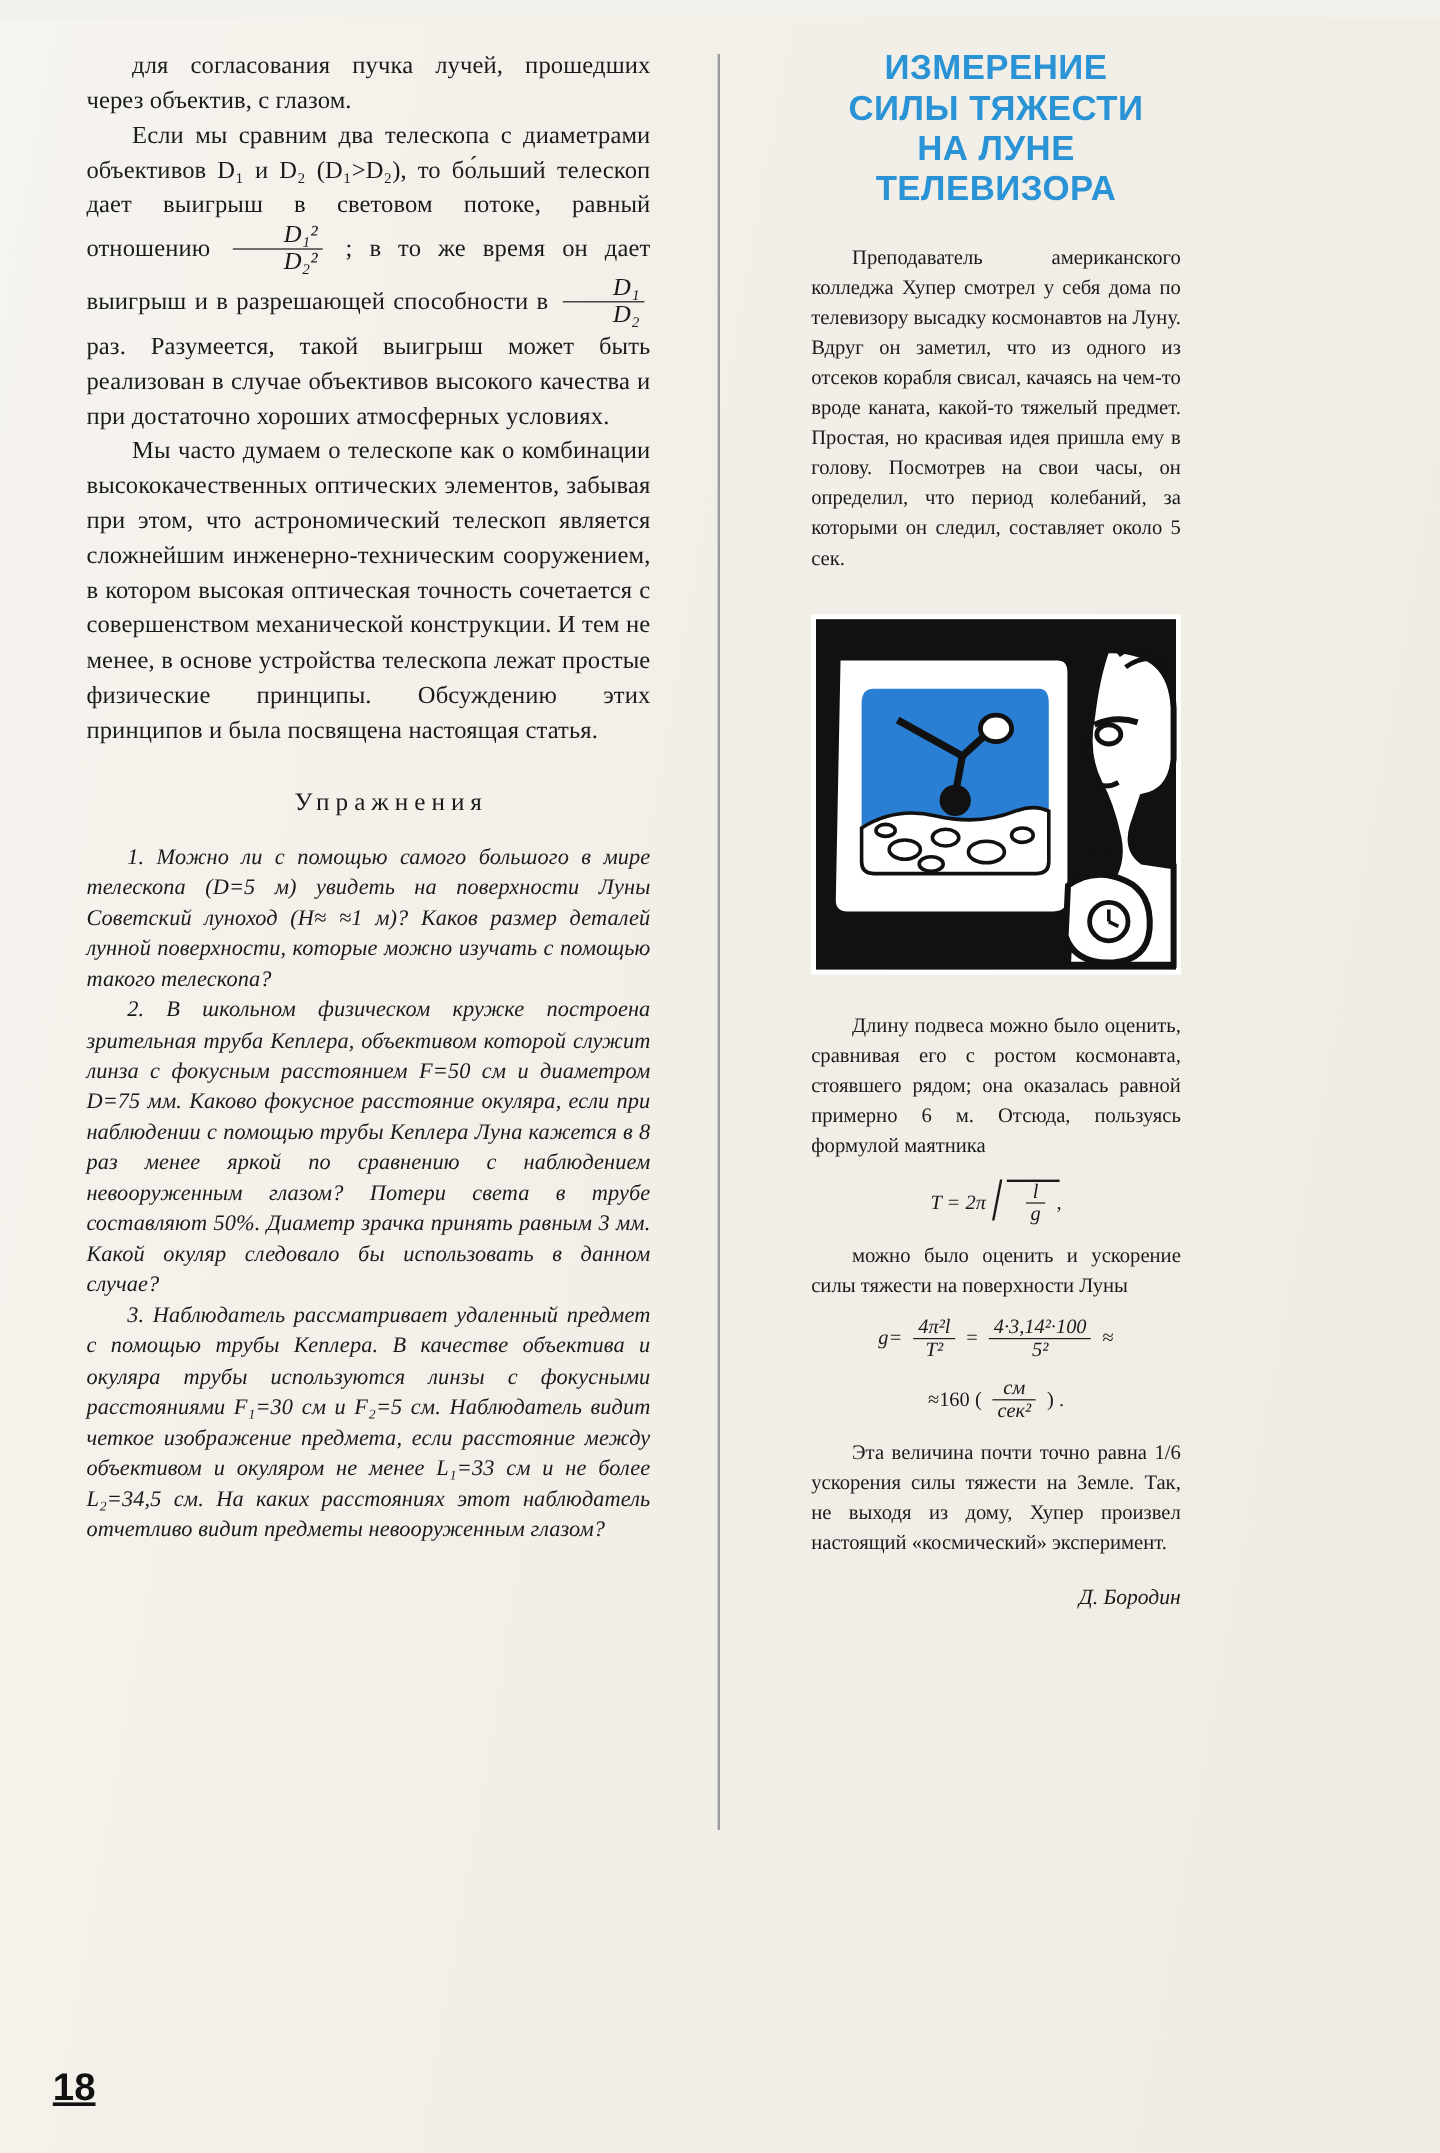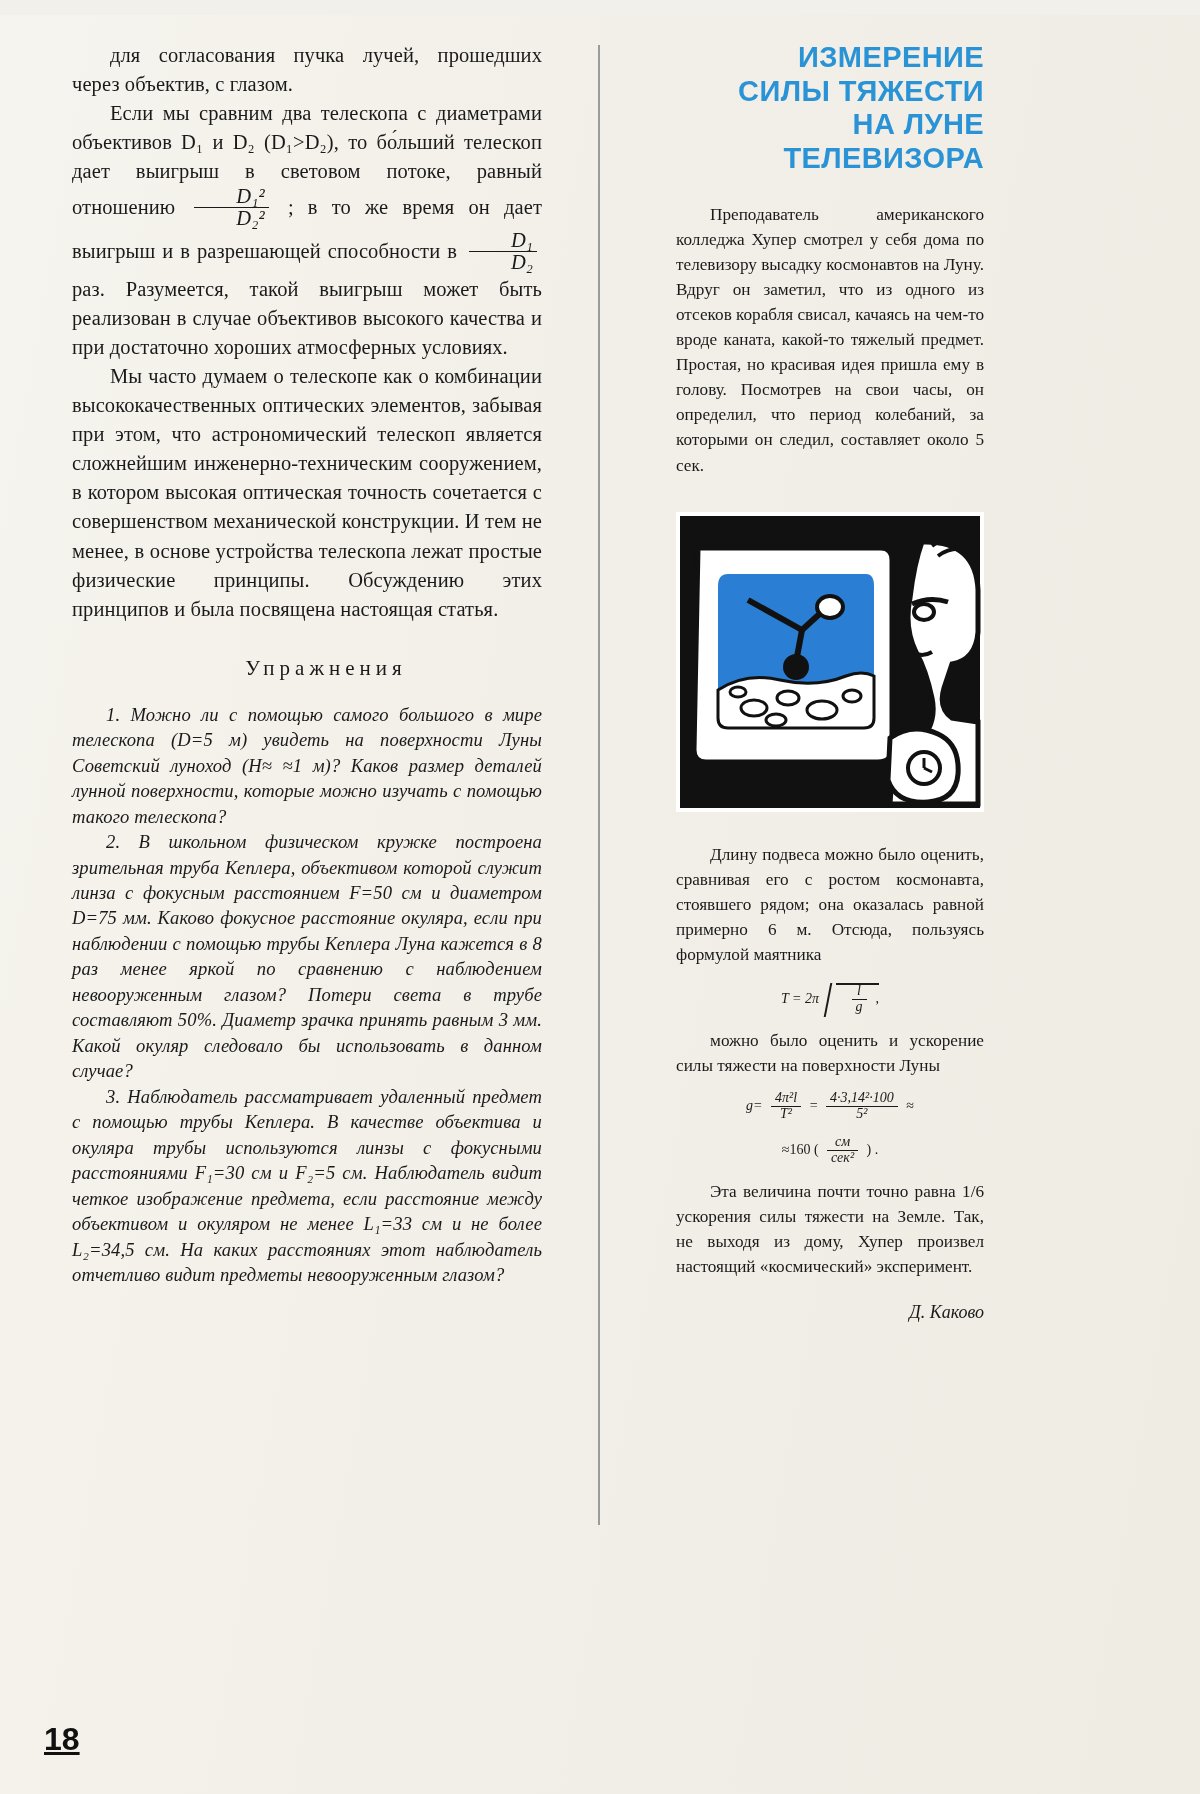--- a/index.html
+++ b/index.html
@@ -89,40 +89,40 @@
     text-align: justify;
     font-style: italic;
   }
   .exercises p { text-indent: 34px; margin-bottom: 0; }
   .headline {
     color: #2a93d6;
     font-family: "Liberation Sans", sans-serif;
     font-weight: bold;
     font-size: 29px;
     line-height: 1.16;
-    text-align: right;
+    text-align: center;
     letter-spacing: 0.4px;
     margin: 0 0 26px 0;
     text-indent: 0;
   }
   .headline .ln { display: block; white-space: nowrap; }
   .figure {
     width: 308px;
     height: 300px;
     margin: 34px 0 30px 0;
     position: relative;
     background: #ffffff;
     overflow: hidden;
   }
   .figure svg { display: block; }
   .formula-block {
     text-indent: 0;
     text-align: center;
     margin: 14px 0 12px 0;
-    font-size: 14px;
+    font-size: 17px;
   }
   .sqrt {
     display: inline-block;
     position: relative;
     padding-left: 20px;
   }
   .sqrt::before {
     content: "";
     position: absolute;
     left: 4px; top: 2px;
@@ -298,17 +298,17 @@
       <span class="frac">
         <span class="num ital">см</span>
         <span class="den ital">сек²</span>
       </span>
       <span>)</span>
       <span>.</span>
     </div>
 
     <p>Эта величина почти точно равна 1/6 ускорения силы тяжести на Земле. Так, не выходя из дому, Хупер произвел настоящий «космический» эксперимент.</p>
 
-    <p class="sig">Д. Каково</p>
+    <p class="sig">Д. Бородин</p>
   </div>
 
   <div class="folio">18</div>
 </div>
 
 </body></html>

